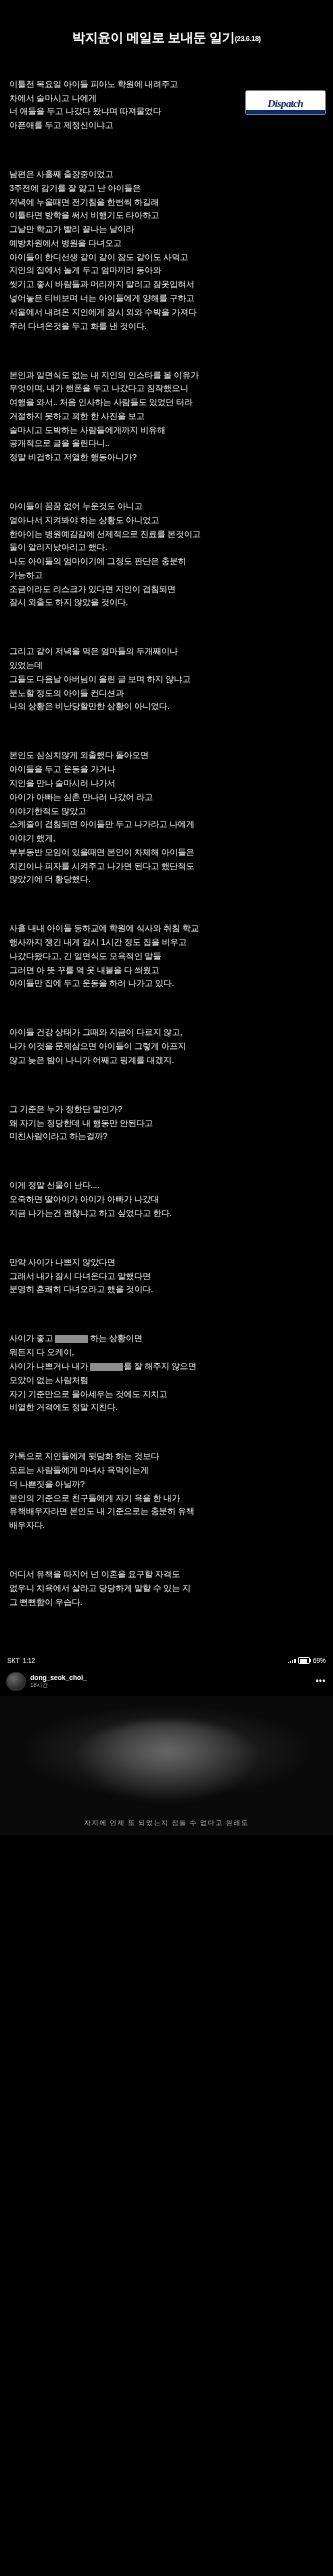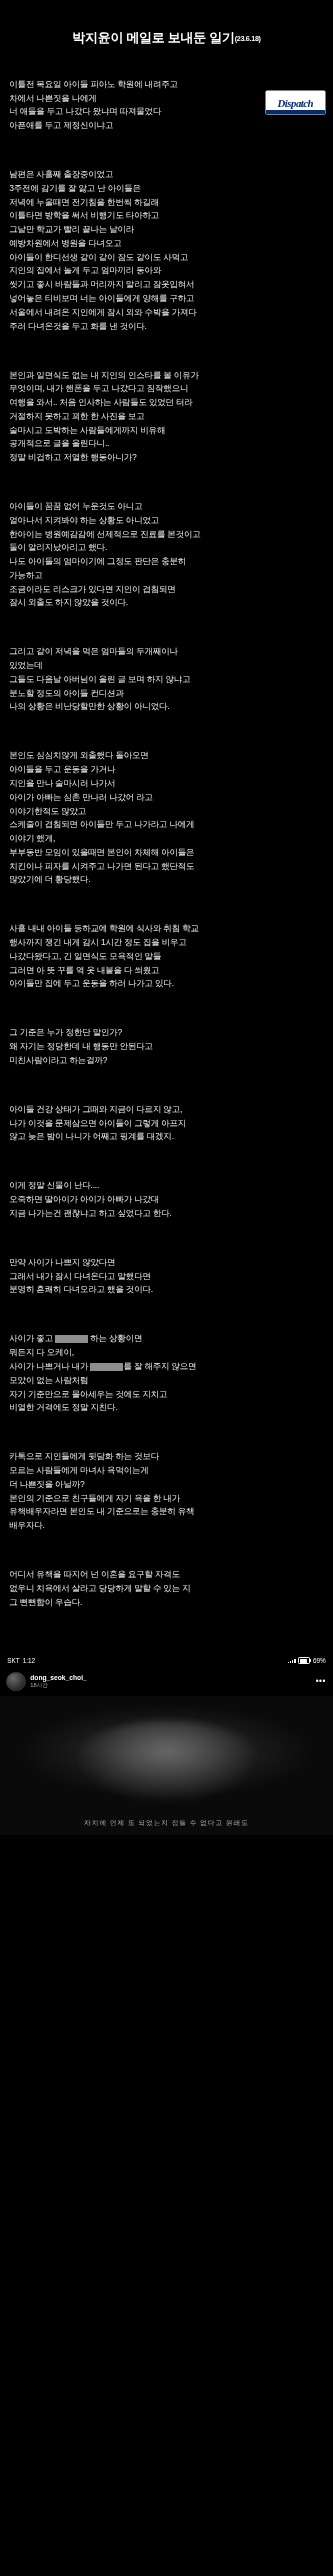--- a/index.html
+++ b/index.html
@@ -51,21 +51,21 @@
     color: transparent;
     border-radius: 0.5px;
     vertical-align: middle;
     height: 7.7px;
     width: 33px;
   }
   .dispatch-logo {
     position: absolute;
     right: 8.2px;
     top: 91px;
-    width: 59px;
+    width: 79px;
     height: 23px;
     background: #ffffff;
     border-radius: 1px;
     display: flex;
     align-items: center;
     justify-content: center;
     z-index: 3;
     box-shadow: 0 0 0 0.5px #ffffff;
   }
   .dispatch-logo .d-text {
@@ -230,21 +230,21 @@
     <span>박지윤이 메일로 보내둔 일기</span><span class="date">(23.6.18)</span>
   </div>
 
   <div class="dispatch-logo">
     <span class="d-text">Dispatch</span>
     <span class="d-bar"></span>
   </div>
 
   <div class="body-text">
     <p>이틀전 목요일 아이들 피아노 학원에 내려주고
-차에서 나쁜짓을 나에게
+차에서 술마시고 나에게
 너 애들을 두고 나갔다 왔냐며 따져물었다
 아픈애를 두고 제정신이냐고</p>
     <p>남편은 사흘째 출장중이었고
 3주전에 감기를 잘 앓고 난 아이들은
 저녁에 누울때면 전기침을 한번씩 하길래
 이틀타면 방학을 써서 비행기도 타아하고
 그날만 학교가 빨리 끝나는 날이라
 예방차원에서 병원을 다녀오고
 아이들이 한디선생 같이 같이 잠도 같이도 사먹고
 지인의 집에서 놀게 두고 엄마끼리 동아와
@@ -280,26 +280,26 @@
 스케줄이 겹침되면 아이들만 두고 나가라고 나에게
 이야기 했게,
 부부동반 모임이 있을때면 본인이 차체해 아이들은
 치킨이나 피자를 시켜주고 나가면 된다고 했단적도
 많았기에 더 황당했다.</p>
     <p>사흘 내내 아이들 등하교에 학원에 식사와 취침 학교
 행사까지 쟁긴 내게 감시 1시간 정도 집을 비우고
 나갔다왔다고, 긴 일면식도 모욕적인 말들
 그러면 아 뜻 꾸를 역 옷 내붙을 다 씌웠고
 아이들만 집에 두고 운동을 하러 나가고 있다.</p>
+    <p>아이들 건강 상태가 그때와 지금이 다르지 않고,
+나가 이것을 문제삼으면 아이들이 그렇게 아프지
+않고 늦은 밤이 나니가 어째고 핑계를 대겠지.</p>
     <p>그 기준은 누가 정한단 말인가?
 왜 자기는 정당한데 내 행동만 안된다고
 미친사람이라고 하는걸까?</p>
-    <p>아이들 건강 상태가 그때와 지금이 다르지 않고,
-나가 이것을 문제삼으면 아이들이 그렇게 아프지
-않고 늦은 밤이 나니가 어째고 핑계를 대겠지.</p>
     <p>이게 정말 신물이 난다....
 오죽하면 딸아이가 아이가 아빠가 나갔대
 지금 나가는건 괜찮냐고 하고 싶었다고 한다.</p>
     <p>만약 사이가 나쁘지 않았다면
 그래서 내가 잠시 다녀온다고 말했다면
 분명히 흔쾌히 다녀오라고 했을 것이다.</p>
     <p>사이가 좋고 <span class="redact"></span> 하는 상황이면<br>뭐든지 다 오케이,<br>사이가 나쁘거나 내가 <span class="redact"></span>를 잘 해주지 않으면<br>모았이 없는 사람처럼<br>자기 기준만으로 몰아세우는 것에도 지치고<br>비열한 거격에도 정말 지친다.</p>
     <p>카톡으로 지인들에게 뒷담화 하는 것보다
 모르는 사람들에게 마녀사 욕먹이는게
 더 나쁜짓을 아닐까?

